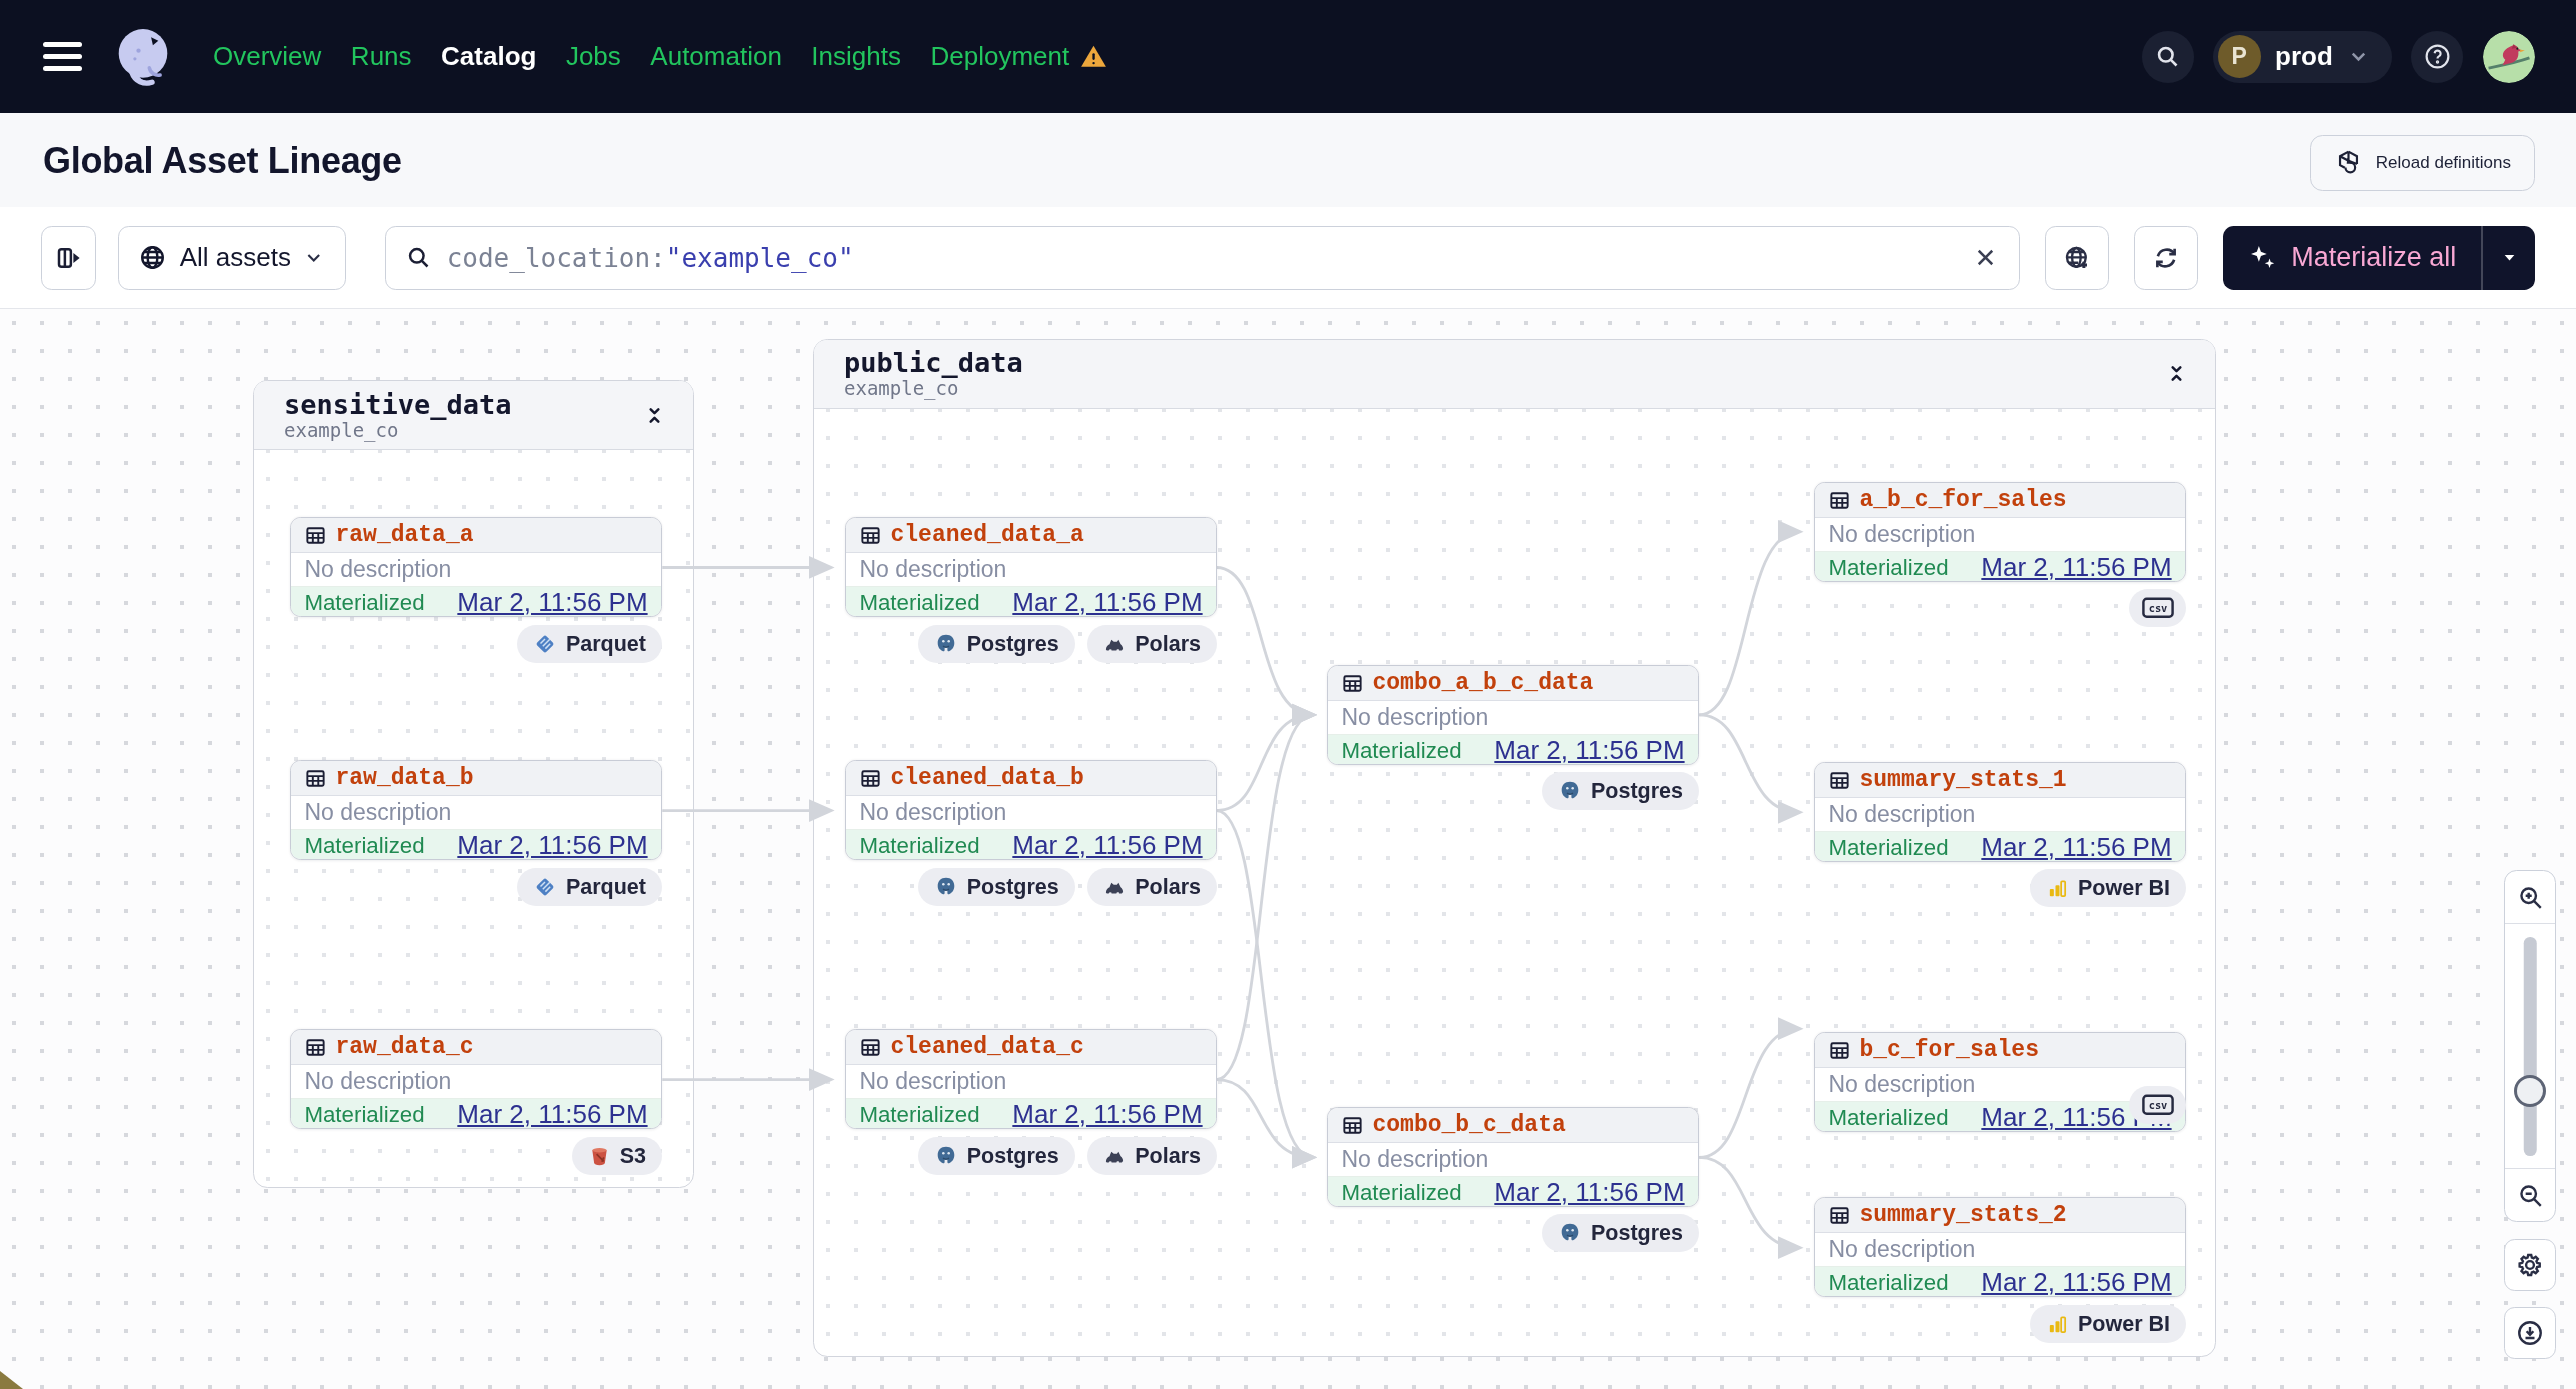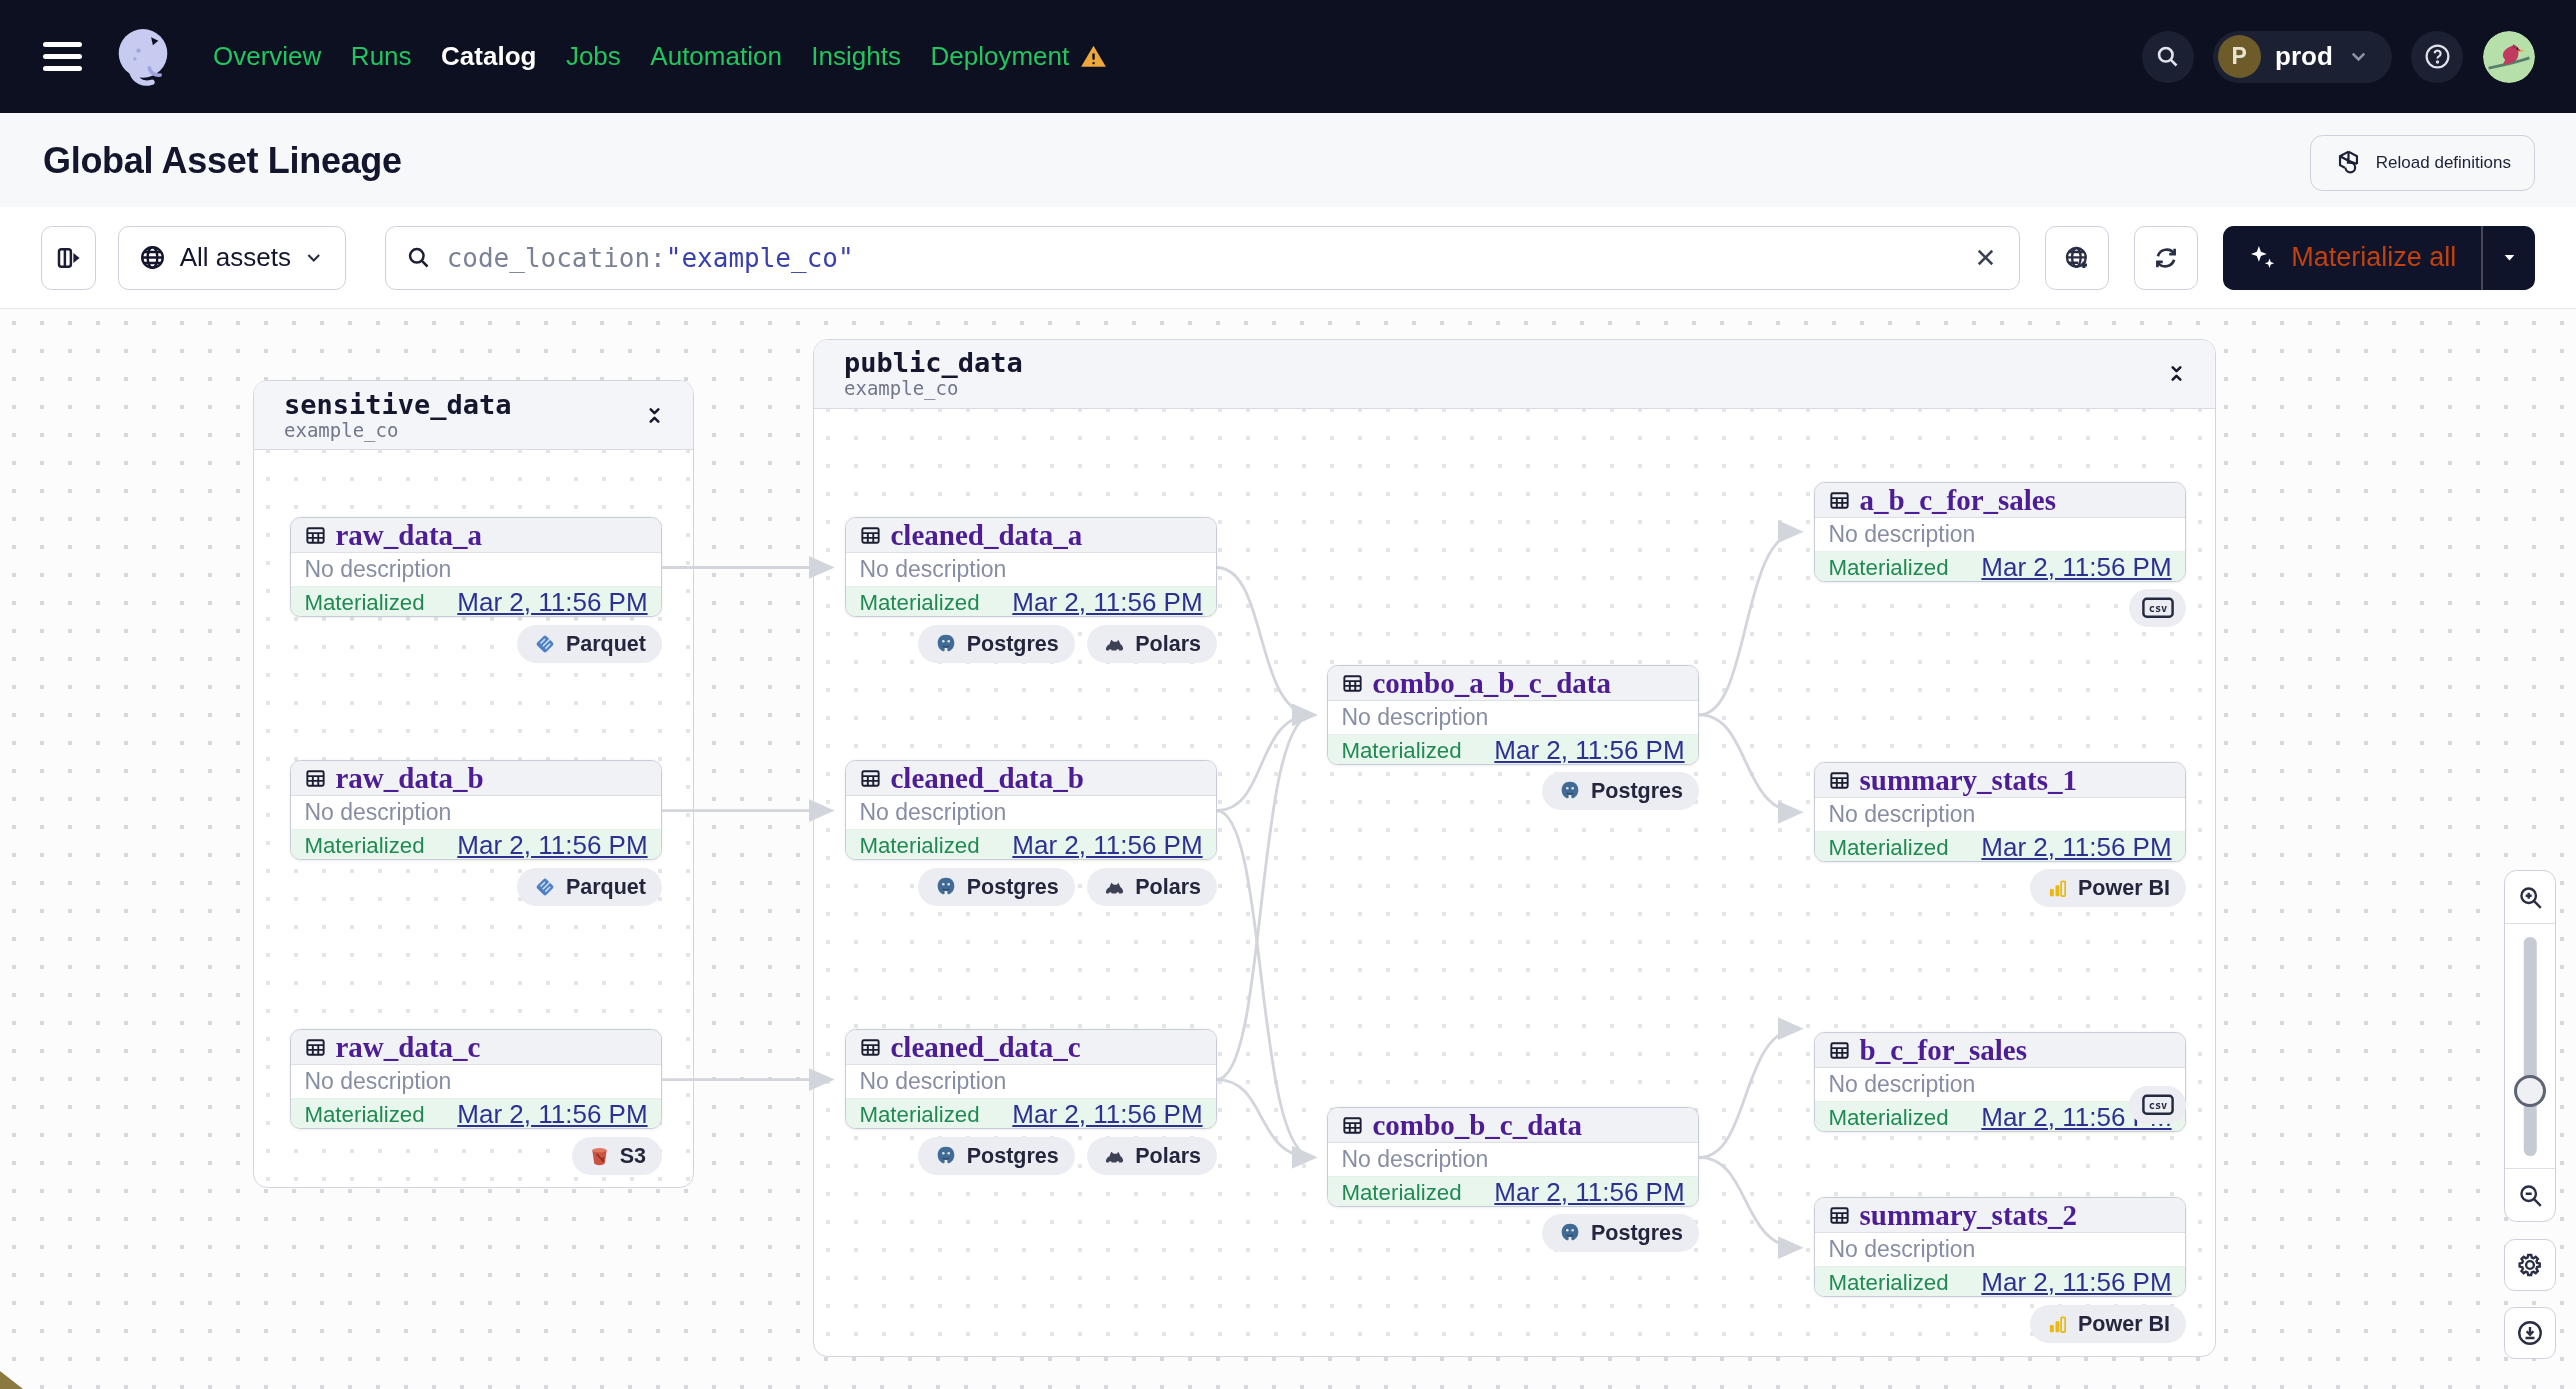--- a/index.html
+++ b/index.html
@@ -25,34 +25,34 @@
   
   .toolbar{position:absolute;left:0;top:207px;width:2576px;height:102px;background:#ffffff;border-bottom:1.8px solid #e4e6eb;display:flex;align-items:center;padding:0 41px;box-sizing:border-box;}
   .tool-btn{height:64px;border:1.8px solid #ccd1db;border-radius:10.7px;background:#fff;display:flex;align-items:center;justify-content:center;cursor:pointer;box-sizing:border-box;}
   .panel-toggle{width:55px;margin-right:21.5px;}
   .scope-select{padding:0 19.7px;gap:12.5px;margin-right:39px;font-size:26px;color:#13162c;font-weight:500;text-align:right;}
   .searchbox{flex:1;height:64px;border:1.8px solid #ccd1db;border-radius:10.7px;display:flex;align-items:center;padding:0 19.7px;gap:14.3px;margin-right:25px;box-sizing:border-box;background:#fff;}
   .search-text{flex:1;font-family:"DejaVu Sans Mono",monospace;font-size:26px;white-space:nowrap;overflow:hidden;}
   .search-text .pfx{color:#7b8294;}
   .search-text .qtd{color:#3a3fae;}
   .sq-btn{width:64px;margin-right:25px;}
-  .materialize{height:64px;border-radius:10.7px;background:#10142b;display:flex;align-items:stretch;color:#c2410c;cursor:pointer;overflow:hidden;}
+  .materialize{height:64px;border-radius:10.7px;background:#10142b;display:flex;align-items:stretch;color:#f9a8d4;cursor:pointer;overflow:hidden;}
   .materialize .main{display:flex;align-items:center;gap:14.3px;padding:0 25px;font-size:27px;font-weight:500;}
   .materialize .split{width:1.8px;background:rgba(255,255,255,.22);}
   .materialize .caret{display:flex;align-items:center;justify-content:center;width:52px;}
   
   .canvas{position:absolute;left:0;top:309px;width:2576px;height:1080px;background:#fcfcfd;background-image:radial-gradient(circle,#d6d8dd 2.3px,transparent 2.4px);background-size:28px 28px;overflow:hidden;}
   .group{position:absolute;background:#fff;background-image:radial-gradient(circle,#e3e5e9 2.3px,transparent 2.4px);background-size:28px 28px;border:1.8px solid #d2d5dd;border-radius:14.3px;box-sizing:border-box;z-index:1;}
   .group-h{height:68px;background:#f4f5f8;border-bottom:1.8px solid #d8dbe2;border-radius:12.5px 12.5px 0 0;display:flex;align-items:center;justify-content:space-between;padding:0 27px 0 30px;}
   .gname{font-family:"DejaVu Sans Mono",monospace;font-size:27px;font-weight:700;color:#14172d;line-height:30px;}
   .gsub{font-family:"DejaVu Sans Mono",monospace;font-size:19px;color:#707689;line-height:20.6px;}
   .edge-svg{position:absolute;left:0;top:0;z-index:4;pointer-events:none;}
   .node{position:absolute;width:372px;height:100px;border:1.8px solid #c8ccd6;border-radius:10.7px;background:#fff;box-sizing:border-box;overflow:hidden;z-index:8;box-shadow:0 0.9px 2.7px rgba(16,20,40,.08);cursor:pointer;}
   .node-h{height:34px;background:#f0f2f5;border-bottom:0.9px solid #dcdfe6;display:flex;align-items:center;gap:9px;padding:0 12.5px;}
-  .nname{font-family:Liberation Serif, serif;font-size:29px;font-weight:700;color:#4c1d95;}
+  .nname{font-family:Liberation Mono, monospace;font-size:23px;font-weight:700;color:#c2410c;}
   .node-d{height:33px;display:flex;align-items:center;padding:0 13.4px;font-size:23px;color:#878ea3;border-bottom:0.9px solid #e6efe9;}
   .node-s{height:31px;background:#e8f6ee;display:flex;align-items:center;justify-content:space-between;padding:0 13.4px;}
   .mat{font-size:22.3px;color:#208a52;}
   .ts{font-size:26px;color:#2d3190;text-decoration:underline;}
   .tagrow{position:absolute;display:flex;justify-content:flex-end;gap:12.5px;z-index:8;}
   .tag{height:38px;border-radius:19px;background:#ecedf2;display:flex;align-items:center;gap:9px;padding:0 16px;font-size:21.5px;font-weight:700;color:#23263c;cursor:pointer;}
   .tag.icon-only{padding:0 12.5px;}
   
   .zoom-stack{position:absolute;left:2504px;top:561px;width:52px;height:352px;background:#fff;border:1.8px solid #ccd1db;border-radius:12.5px;box-sizing:border-box;z-index:20;display:flex;flex-direction:column;}
   .zoom-btn{height:52px;display:flex;align-items:center;justify-content:center;cursor:pointer;}

